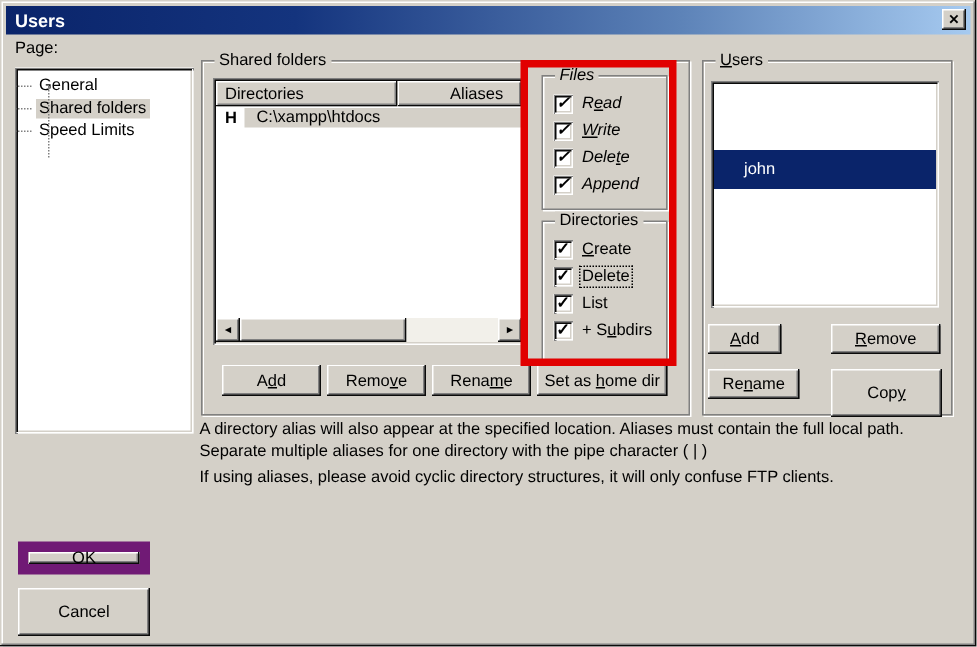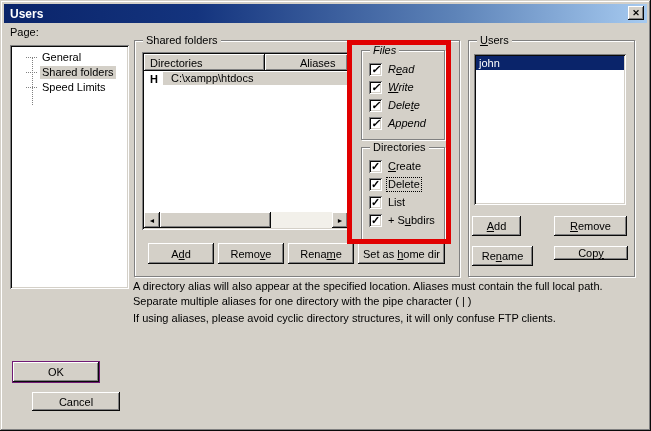--- a/index.html
+++ b/index.html
@@ -18,21 +18,21 @@
   
   #titlebar{position:absolute;left:4px;top:4px;width:643px;height:19px;
     background:linear-gradient(90deg,#0a246a 0%,#14347e 30%,#5d83b8 70%,#a6caf0 100%);
     display:flex;align-items:center;color:#fff;font-weight:bold;font-size:12px;padding-left:6px;}
   #close-btn{position:absolute;right:3px;top:2px;width:16px;height:14px;font-size:9px;font-weight:bold;color:#000;}
   
   #page-label{position:absolute;left:10px;top:26px;}
   #page-list{position:absolute;left:10px;top:45px;width:119px;height:244px;padding-top:5px;}
   #page-list .tree{position:relative;}
   #page-list .tree::before{content:"";position:absolute;left:22px;top:7px;height:48px;border-left:1px dotted #808080;}
-  .trow{height:15px;display:flex;align-items:center;padding-left:16px;white-space:nowrap;}
+  .trow{height:15px;display:flex;align-items:center;white-space:nowrap;}
   .tdash{width:11px;border-top:1px dotted #808080;margin-right:3px;flex:none;}
   .trow.sel .tlabel{background:#d4d0c8;}
   .tlabel{padding:0 2px;line-height:13px;}
   
   #grp-shared{left:134px;top:40px;width:326px;height:237px;}
   #dir-list{position:absolute;left:142px;top:52px;width:208px;height:178px;padding:2px;display:flex;flex-direction:column;}
   #dir-header{display:flex;height:17px;flex:none;}
   .hdr{background:#d4d0c8;box-shadow: inset -1px -1px #0a0a0a, inset 1px 1px #ffffff, inset -2px -2px #808080;display:flex;align-items:center;padding-left:6px;}
   .hdr.c1{width:121px;flex:none;}
   .hdr.c2{flex:1;padding-left:35px;}
@@ -55,29 +55,29 @@
     box-shadow: inset 1px 1px #808080, inset -1px -1px #ffffff, inset 2px 2px #0a0a0a, inset -2px -2px #d4d0c8;
     display:flex;align-items:center;justify-content:center;margin-right:5px;}
   .tick{font-size:11px;font-weight:bold;line-height:13px;margin-top:-1px;}
   .cb-label{line-height:13px;padding:0 1px;}
   .cb-label.focus-dotted{outline:1px dotted #000;}
   
   #red-box{position:absolute;left:347px;top:40px;width:104px;height:204px;border:5px solid #e10000;pointer-events:none;z-index:50;}
   
   #grp-users{left:468px;top:40px;width:167px;height:237px;}
   #users-list{position:absolute;left:474px;top:54px;width:152px;height:151px;padding:2px;}
-  .user-row{height:14px;display:flex;align-items:center;padding-left:3px;}
+  .user-row{height:26px;display:flex;align-items:center;padding-left:20px;margin-top:44px;}
   .user-row.sel{background:#0a246a;color:#fff;}
   
   .note{position:absolute;left:133px;width:514px;line-height:15px;}
   #note1{top:279px;}
   #note2{top:311px;}
   
-  #ok-btn{position:absolute;left:12px;top:361px;width:88px;height:22px;border:1px solid #701a75;}
-  #cancel-btn{position:absolute;left:12px;top:392px;width:88px;height:19px;margin-left:20px;}
+  #ok-btn{position:absolute;left:12px;top:361px;width:88px;height:22px;border:7px solid #701a75;}
+  #cancel-btn{position:absolute;left:12px;top:392px;width:88px;height:32px;}
   u{text-decoration:underline;}
 </style>
 </head>
 <body>
 
 <div id="dialog">
 
   <div id="titlebar">
     <span>Users</span>
     <div id="close-btn" class="raised btn">
@@ -215,21 +215,21 @@
   </div>
   <div class="pushbtn raised btn" style="left:472px;top:216px;width:49px;height:20px;">
       <span><u>A</u>dd</span>
     </div>
   <div class="pushbtn raised btn" style="left:554px;top:216px;width:73px;height:20px;">
       <span><u>R</u>emove</span>
     </div>
   <div class="pushbtn raised btn" style="left:472px;top:246px;width:61px;height:20px;">
       <span>Re<u>n</u>ame</span>
     </div>
-  <div class="pushbtn raised btn" style="left:554px;top:246px;width:74px;height:14px;">
+  <div class="pushbtn raised btn" style="left:554px;top:246px;width:74px;height:32px;">
       <span>Cop<u>y</u></span>
     </div>
 
   <div id="note1" class="note">A directory alias will also appear at the specified location. Aliases must contain the full local path. Separate multiple aliases for one directory with the pipe character ( | )</div>
   <div id="note2" class="note">If using aliases, please avoid cyclic directory structures, it will only confuse FTP clients.</div>
 
   <div id="ok-btn">
       <div class="raised btn" style="width:100%;height:100%;">
         <span>OK</span>
       </div>

